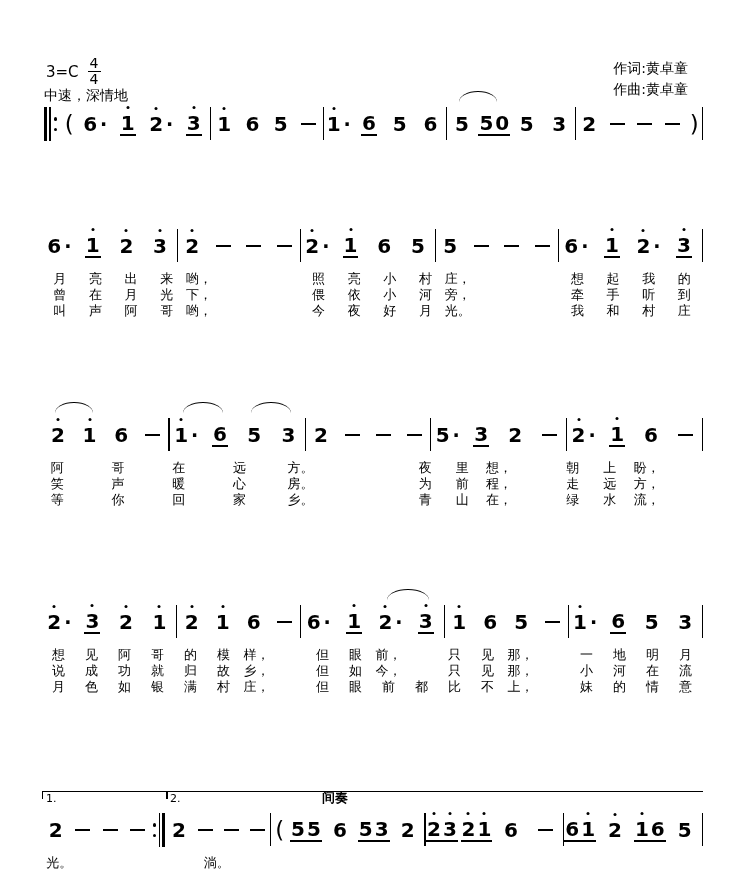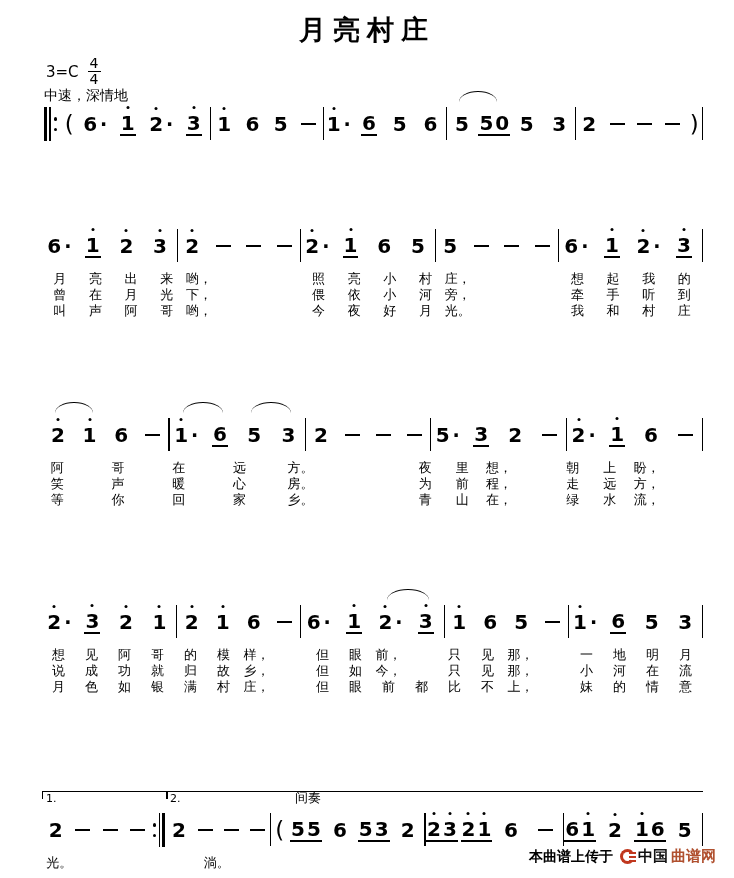--- a/index.html
+++ b/index.html
@@ -50,31 +50,34 @@
                border-radius:50%;border-right-color:transparent;}
   .logoC .l1,.logoC .l2,.logoC .l3{position:absolute;right:-1px;width:7px;height:1.6px;background:#c0371e;}
   .logoC .l1{top:3px}.logoC .l2{top:7px}.logoC .l3{top:11px}
   .brand1{font-weight:700;font-size:15px;color:#111;}
   .brand2{font-weight:700;font-size:15px;color:#b0502f;}
 </style>
 </head>
 <body>
 
 <div class="page">
-  <div class="title">月亮村庄</div>
 
   <div class="keysig">
     <span>3=C</span>
     <span class="frac">
       <span class="num">4</span>
       <span class="den">4</span>
     </span>
   </div>
   <div class="tempo">中速，深情地</div>
 
+  <div class="credits">
+    <div>作词:黄卓童</div>
+    <div>作曲:黄卓童</div>
+  </div>
 
   <div class="mline L1" style="position: relative;">
       <div class="nrow">
         <div class="measure m-bar" style="flex-grow: 5.1;">
           <div class="cell" style="flex: 0.55 1 0px;">
             <div class="bars">
               <div class="bthick"></div>
               <div class="bthin"></div>
               <div class="rdots">
                 <div class="rdot"></div>
@@ -1120,29 +1123,16 @@
             <div class="lcell" style="flex: 1 1 0px;"></div>
             <div class="lcell" style="flex: 1 1 0px;"></div>
             <div class="lcell" style="flex: 1 1 0px;"></div>
           </div>
         </div>
       </div>
       <div class="volta vl vr" style="left: 0px; width: 124px; top: -19px;"></div>
       <div class="vlabel" style="left: 4px; top: -17px;">1.</div>
       <div class="volta vl" style="left: 124px; width: 536px; top: -19px;"></div>
       <div class="vlabel" style="left: 128px; top: -17px;">2.</div>
-      <div class="ilabel" style="left: 253px; top: -19px;">间奏</div>
+      <div class="ilabel" style="left: 280px; top: -19px; font-weight: bold;">间奏</div>
     </div>
 
-  <div class="footer">
-    <span class="uploadtxt">本曲谱上传于</span>
-    <span class="logo">
-      <span class="logoC">
-        <span class="ring"></span>
-          <span class="l1"></span>
-          <span class="l2"></span>
-          <span class="l3"></span>
-      </span>
-      <span class="brand1">中国</span>
-        <span class="brand2">曲谱网</span>
-    </span>
-  </div>
 </div>
 
 </body></html>

